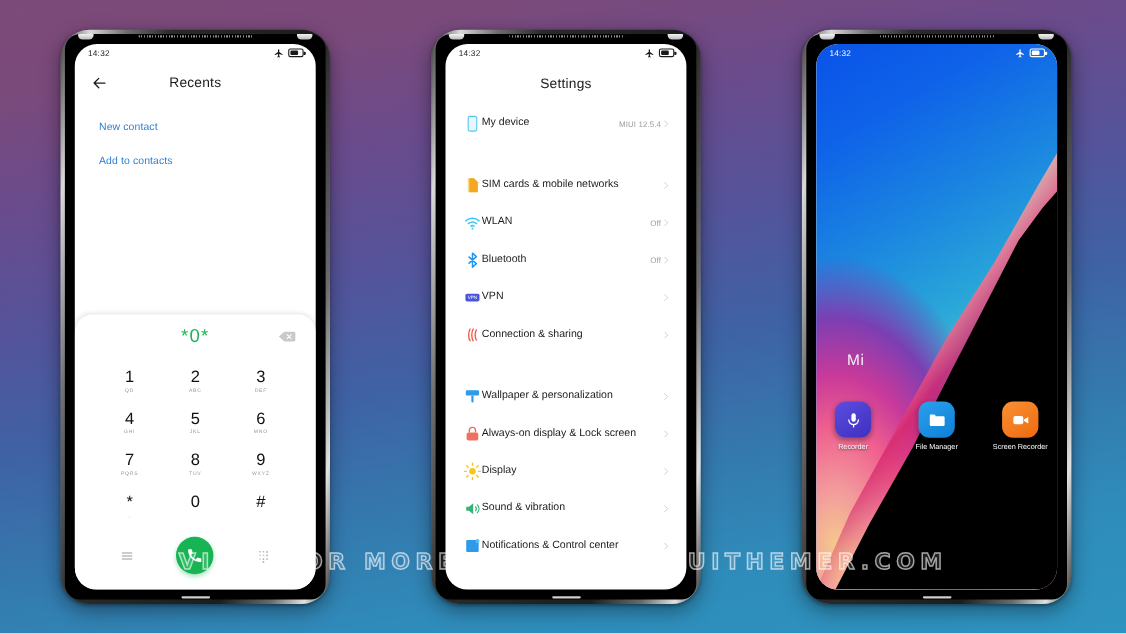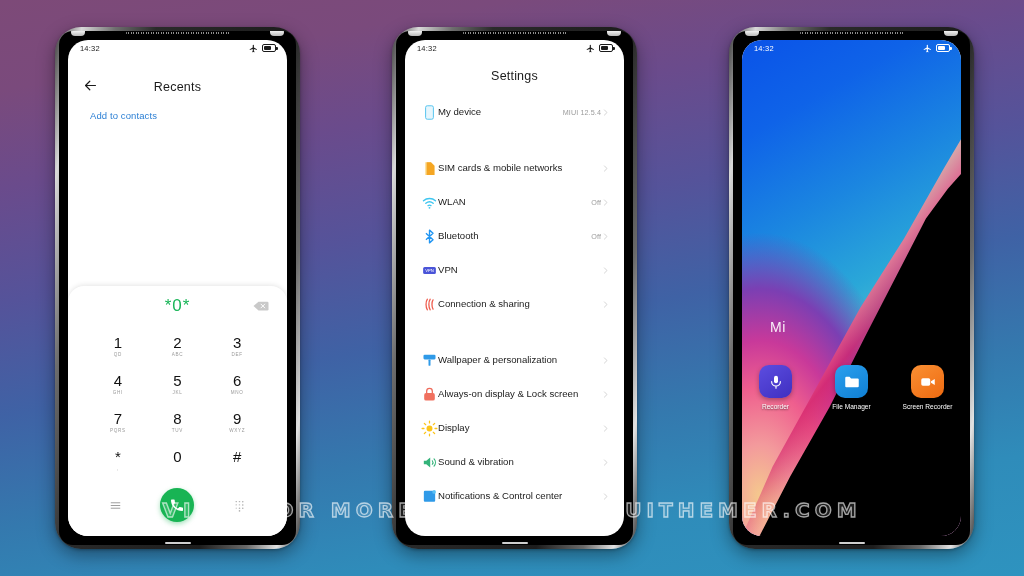--- a/index.html
+++ b/index.html
@@ -66,21 +66,21 @@
   .batt::after {
     content:""; position: absolute; right: -2.6px; top: 1.7px;
     width: 1.6px; height: 3.2px; background: currentColor; border-radius: 0 1px 1px 0;
   }
   .batt i { position: absolute; left: 1px; top: 1px; bottom: 1px; width: 62%;
             background: currentColor; border-radius: 1px; display:block; }
 
   
   #phone1 { left: 55px; top: 27px; width: 245px; height: 522px; }
   .p1-head {
-    height: 38px; display: flex; align-items: flex-end; padding: 0 14px;
+    height: 38px; display: flex; align-items: center; padding: 0 14px;
     position: relative;
   }
   .back-arrow { width: 17px; height: 17px; display: block; }
   .p1-title {
     position: absolute; left: 0; right: 0; text-align: center;
     font-size: 12.5px; color: #1b1b1b; font-weight: 400; letter-spacing: .2px;
   }
   .link-list { padding: 6px 0 0 0; }
   .link-item {
     padding: 10px 22px; font-size: 9.5px; color: #2b7fd4; letter-spacing: .1px;
@@ -220,20 +220,21 @@
         </div>
 
         <div class="p1-head">
           <svg class="back-arrow" viewBox="0 0 24 24">
             <path fill="none" stroke="#1b1b1b" stroke-width="1.7" stroke-linecap="round" stroke-linejoin="round" d="M19 12H5M11 6l-6 6 6 6"></path>
           </svg>
           <div class="p1-title">Recents</div>
         </div>
 
         <div class="link-list">
+          <div class="link-item">New contact</div>
           <div class="link-item">Add to contacts</div>
         </div>
 
         <div class="dial-panel">
           <div class="dial-display">
             <span class="dial-number">*0*</span>
             <svg class="backspace" viewBox="0 0 24 16">
               <path fill="#c9c9c9" d="M8 1h14a2 2 0 0 1 2 2v10a2 2 0 0 1-2 2H8L0 8z"></path>
               <path stroke="#fff" stroke-width="1.5" stroke-linecap="round" d="M12 5l6 6M18 5l-6 6"></path>
             </svg>

